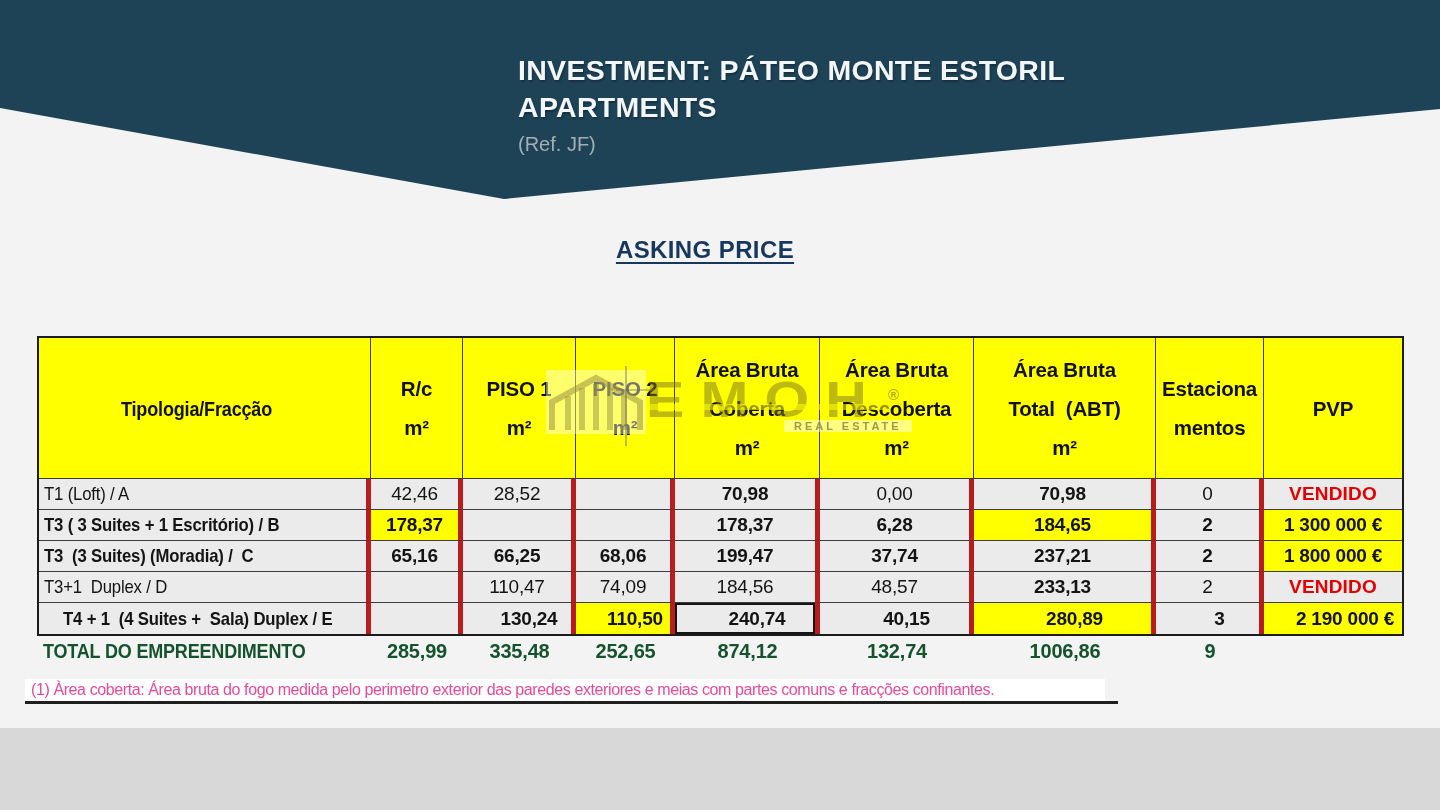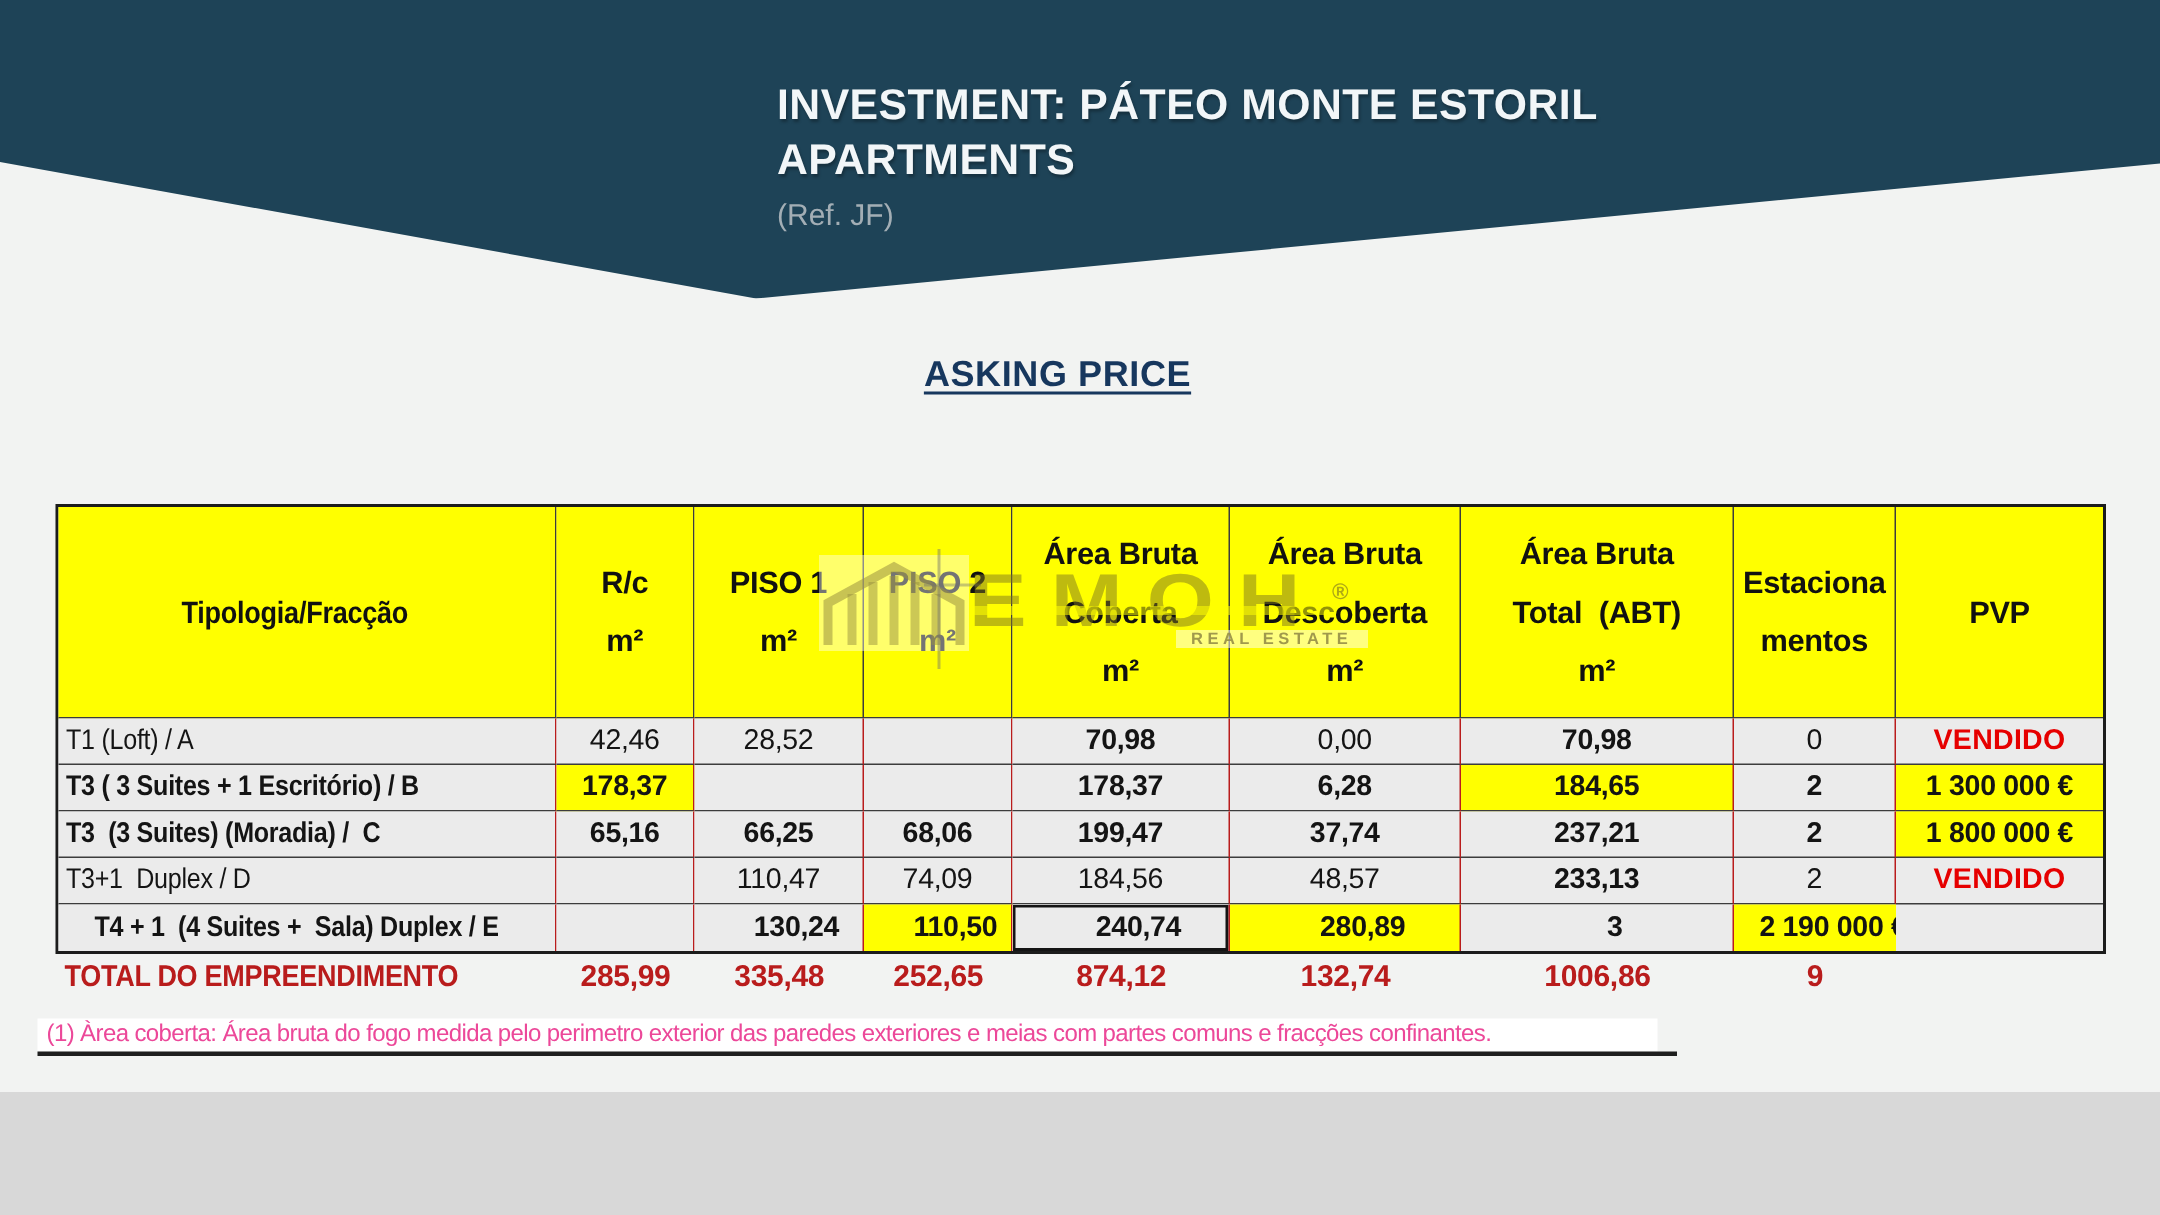--- a/index.html
+++ b/index.html
@@ -36,39 +36,39 @@
   .th {
     background:#ffff00; height:141px;
     border-right:1px solid #3c3c3c; border-bottom:1px solid #3c3c3c;
     display:flex; flex-direction:column; align-items:center; justify-content:center;
     font-weight:bold; font-size:20.5px; letter-spacing:-0.2px; text-align:center;
     color:#111;
   }
   .th span { display:block; line-height:39px; white-space:pre; }
   .td {
     height:31px; background:#ebebeb;
-    border-right:1px solid #b91c1c; border-bottom:1px solid #3c3c3c;
+    border-right:5px solid #b91c1c; border-bottom:1px solid #3c3c3c;
     display:flex; align-items:center; justify-content:center;
     font-size:19px; letter-spacing:-0.2px; color:#141414; white-space:pre;
     overflow:hidden;
   }
   .lab { justify-content:flex-start; padding-left:5px; }
   .lab span { display:inline-block; white-space:pre; transform:scaleX(0.88); transform-origin:left center; }
   .b { font-weight:bold; }
   .hl { background:#ffff00; }
   .sold { color:#e60000; font-weight:bold; letter-spacing:0.2px; }
   .lc { border-right:none; }
   .lr { border-bottom:none;padding-left:24px; }
   .box { box-shadow:inset 0 0 0 2px #141414; }
   
   .totalrow {
     position:absolute; left:39px; top:636px;
     display:grid;
     grid-template-columns:332px 92px 113px 99px 145px 154px 182px 108px 138px;
-    font-weight:bold; font-size:20px; letter-spacing:-0.2px; color:#b91c1c;
+    font-weight:bold; font-size:20px; letter-spacing:-0.2px; color:#14532d;
   }
   .tt { height:30px; display:flex; align-items:center; justify-content:center; white-space:pre; }
   .tt-label { justify-content:flex-start; padding-left:4px; }
   .tt-label span { display:inline-block; white-space:pre; transform:scaleX(0.9); transform-origin:left center; }
   
   .fn {
     position:absolute; left:25px; width:1080px; background:#ffffff;
     font-size:16px; letter-spacing:-0.4px; color:#ec4899; padding:2px 4px 2px 6px;
     white-space:pre; overflow:hidden;
   }
@@ -185,20 +185,21 @@
     <div class="td">48,57</div>
     <div class="td b">233,13</div>
     <div class="td">2</div>
     <div class="td lc sold">VENDIDO</div>
 
     <div class="td lab b lr"><span>T4 + 1  (4 Suites +  Sala) Duplex / E</span></div>
     <div class="td lr"></div>
     <div class="td b lr">130,24</div>
     <div class="td b hl lr">110,50</div>
     <div class="td b box lr">240,74</div>
+    <div class="td b lr">40,15</div>
     <div class="td b hl lr">280,89</div>
     <div class="td b lr">3</div>
     <div class="td lc b hl lr">2 190 000 €</div>
   </div>
 
   <div class="totalrow">
     <div class="tt tt-label"><span>TOTAL DO EMPREENDIMENTO</span></div>
     <div class="tt">285,99</div>
     <div class="tt">335,48</div>
     <div class="tt">252,65</div>

